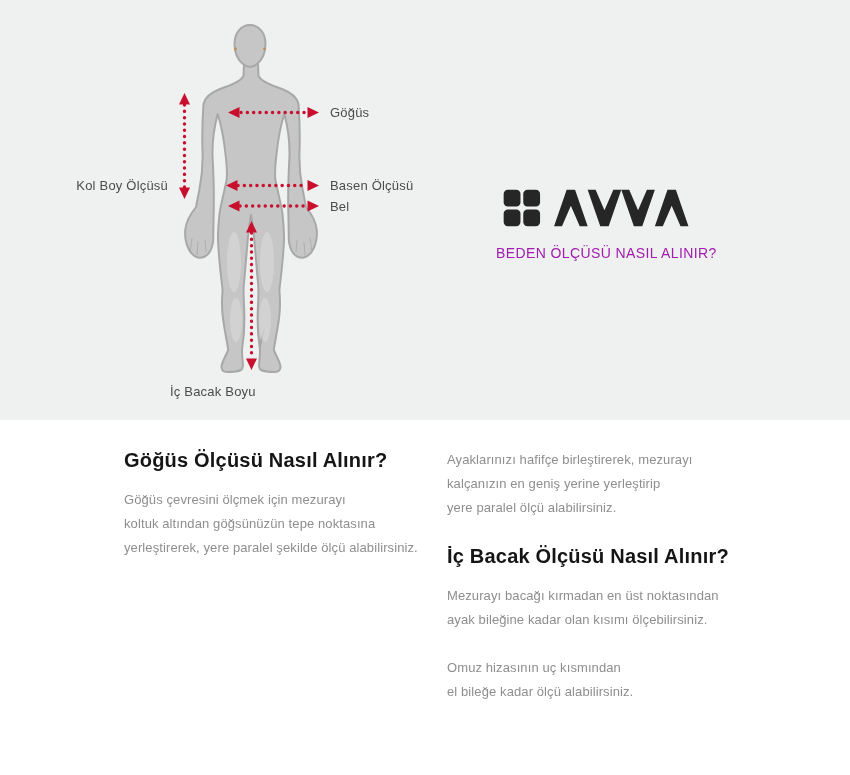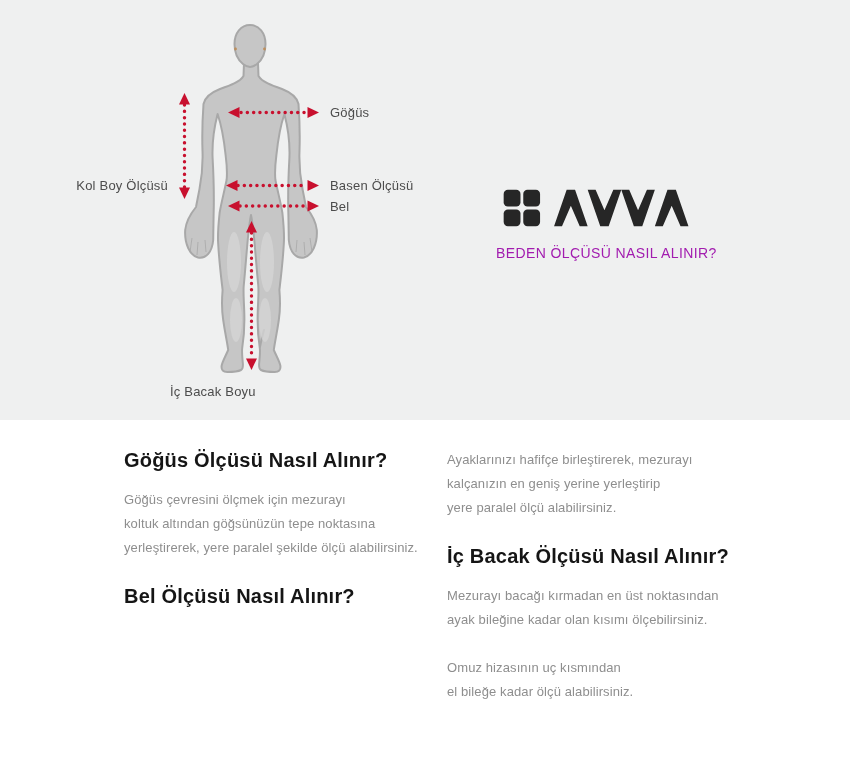--- a/index.html
+++ b/index.html
@@ -227,21 +227,20 @@
   <div class="content">
 
     <div class="col col-left">
       <div class="section">
         <h2>Göğüs Ölçüsü Nasıl Alınır?</h2>
         <p>Göğüs çevresini ölçmek için mezurayı
 koltuk altından göğsünüzün tepe noktasına
 yerleştirerek, yere paralel şekilde ölçü alabilirsiniz.</p>
       </div>
       <div class="section">
-        <h2>Bel Ölçüsü Nasıl Alınır?</h2>
       </div>
     </div>
 
     <div class="col col-right">
       <div class="section">
         <p>Ayaklarınızı hafifçe birleştirerek, mezurayı
 kalçanızın en geniş yerine yerleştirip
 yere paralel ölçü alabilirsiniz.</p>
       </div>
       <div class="section">

